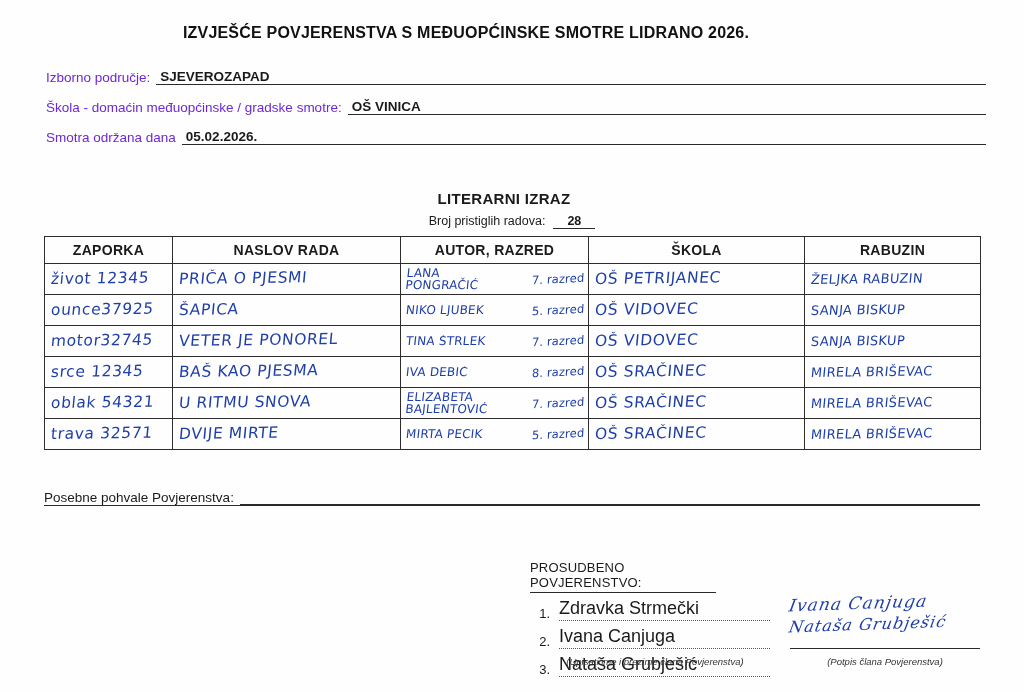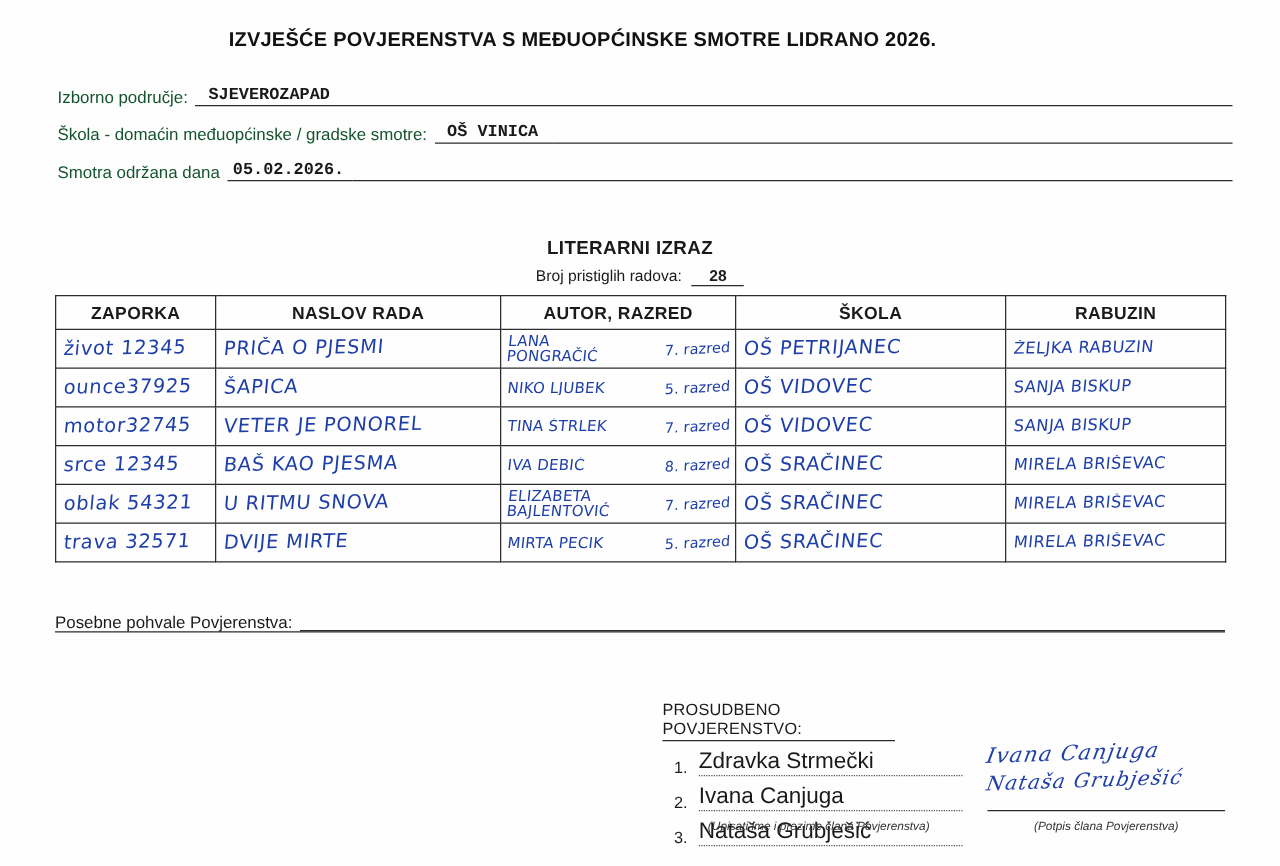--- a/index.html
+++ b/index.html
@@ -45,30 +45,29 @@
   }
   .field-row {
     display: flex;
     align-items: flex-end;
     margin-bottom: 11px;
     height: 19px;
   }
   .field-label {
     white-space: nowrap;
     padding-right: 6px;
-    color: #14532d;
+    color: #6d28d9;
   }
   .field-value {
     font-weight: bold;
     white-space: nowrap;
     padding: 0 6px 0 4px;
     border-bottom: 1px solid #2a2a2a;
     min-width: 40px;
-    text-align: center;
-    font-family: Liberation Mono, monospace;
+    text-align: left;
   }
   .field-rest {
     flex: 1 1 auto;
     border-bottom: 1px solid #2a2a2a;
     height: 16px;
   }
   .inline-gap { padding: 0 6px 0 6px; }
   .num-value {
     font-weight: bold;
     border-bottom: 1px solid #2a2a2a;

